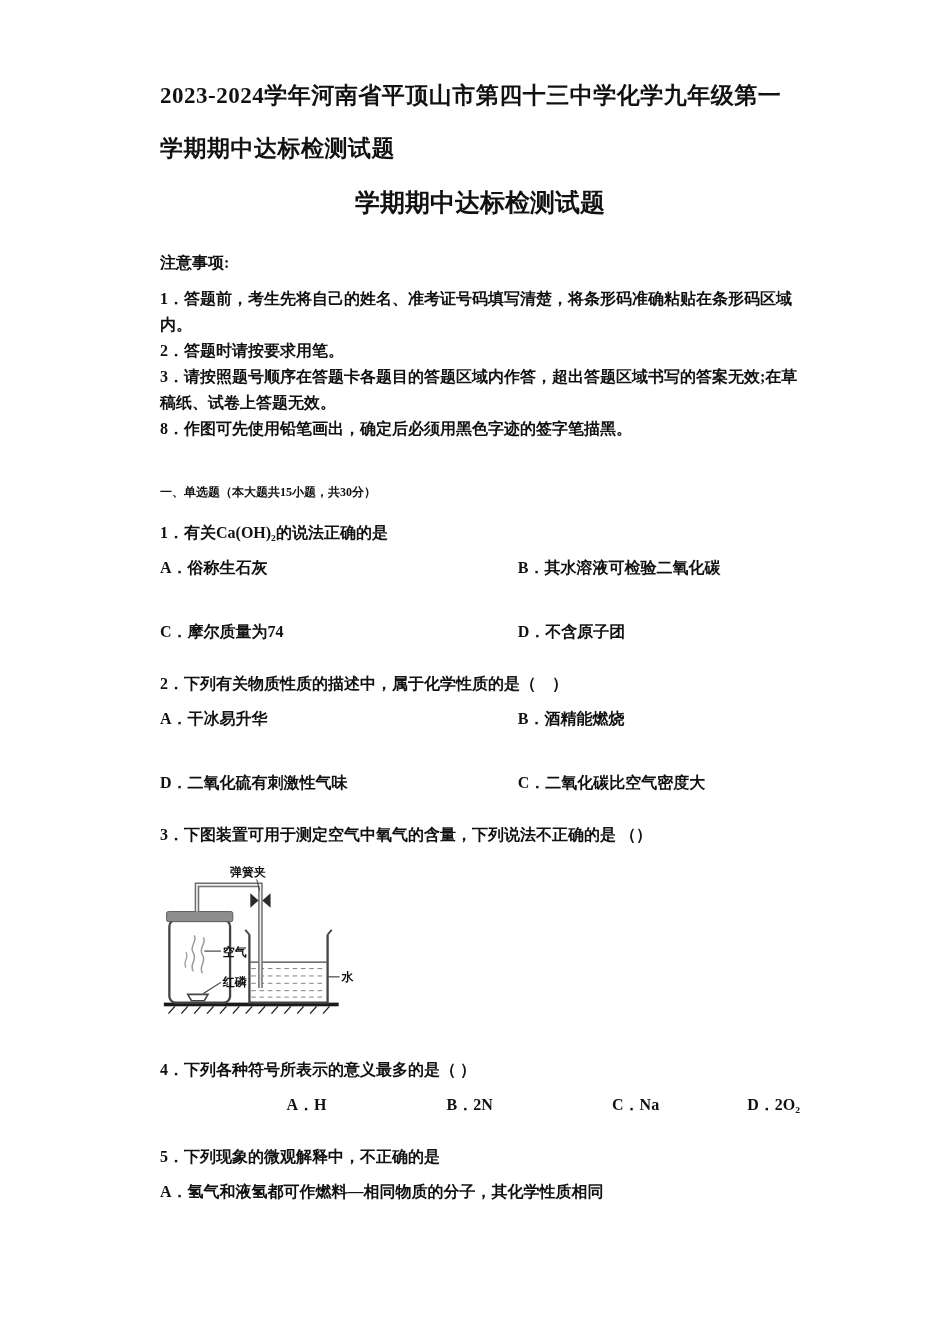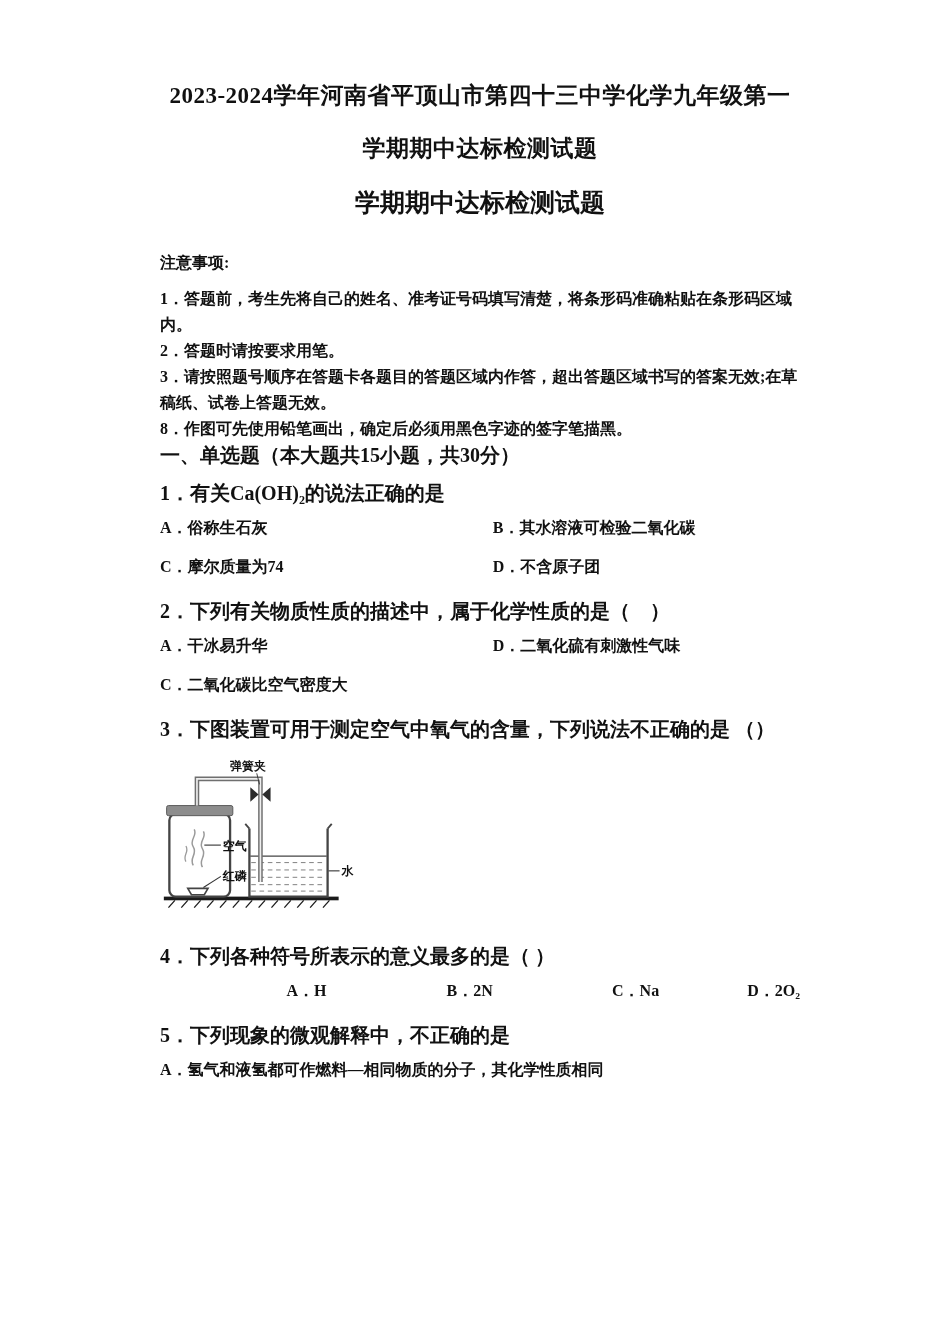--- a/index.html
+++ b/index.html
@@ -9,42 +9,42 @@
     background: #ffffff;
     color: #111;
     font-family: "Liberation Serif", "DejaVu Serif", serif;
     font-weight: 700;
   }
   .page { padding: 80px 150px 40px 160px; }
 
   .title {
     font-size: 23px;
     font-weight: 800;
-    text-align: center;
     margin: 0 0 22px 0;
     letter-spacing: 0.5px;
   }
   .subtitle {
     font-size: 25px;
     font-weight: 800;
     text-align: center;
     margin: 6px 0 34px 0;
   }
 
   .notice-heading { font-size: 16px; margin-bottom: 12px; }
   .notice-item { font-size: 16px; line-height: 26px; }
 
-  .section-heading { font-size: 20px; }
+  .section-heading { font-size: 12px; margin-top: 42px; }
 
-  .stem { font-size: 20px; margin-top: 12px; line-height: 24px; }
+  .stem { font-size: 16px; margin-top: 20px; line-height: 24px; }
 
   .opts2 {
     display: grid;
     grid-template-columns: 52% 48%;
     margin-top: 4px;
+    gap: 25px;
   }
   .opts4 {
     display: grid;
     grid-template-columns: 26% 26% 26% 22%;
     margin-top: 4px;
     text-align: right;
   }
   .opt { font-size: 16px; padding: 9px 0; }
   .optlines { margin-top: 4px; }
   .optlines .opt { display: block; }
@@ -84,20 +84,21 @@
       <div class="opt">B．其水溶液可检验二氧化碳</div>
       <div class="opt">C．摩尔质量为74</div>
       <div class="opt">D．不含原子团</div>
     </div>
   </div>
 
   <div class="question">
     <div class="stem">2．下列有关物质性质的描述中，属于化学性质的是（　）</div>
     <div class="opts2">
       <div class="opt">A．干冰易升华</div>
+      <div class="opt">B．酒精能燃烧</div>
       <div class="opt">D．二氧化硫有刺激性气味</div>
       <div class="opt">C．二氧化碳比空气密度大</div>
     </div>
   </div>
 
   <div class="question">
     <div class="stem">3．下图装置可用于测定空气中氧气的含量，下列说法不正确的是 （）</div>
 
     <div class="figure-wrap">
       <svg width="230" height="175" viewBox="0 0 250 190">

